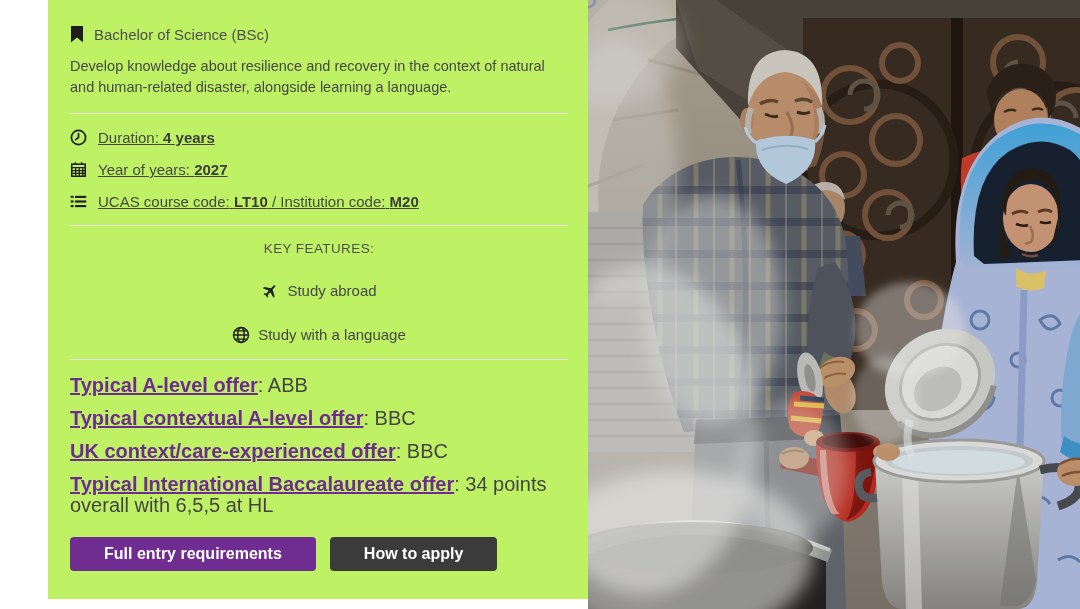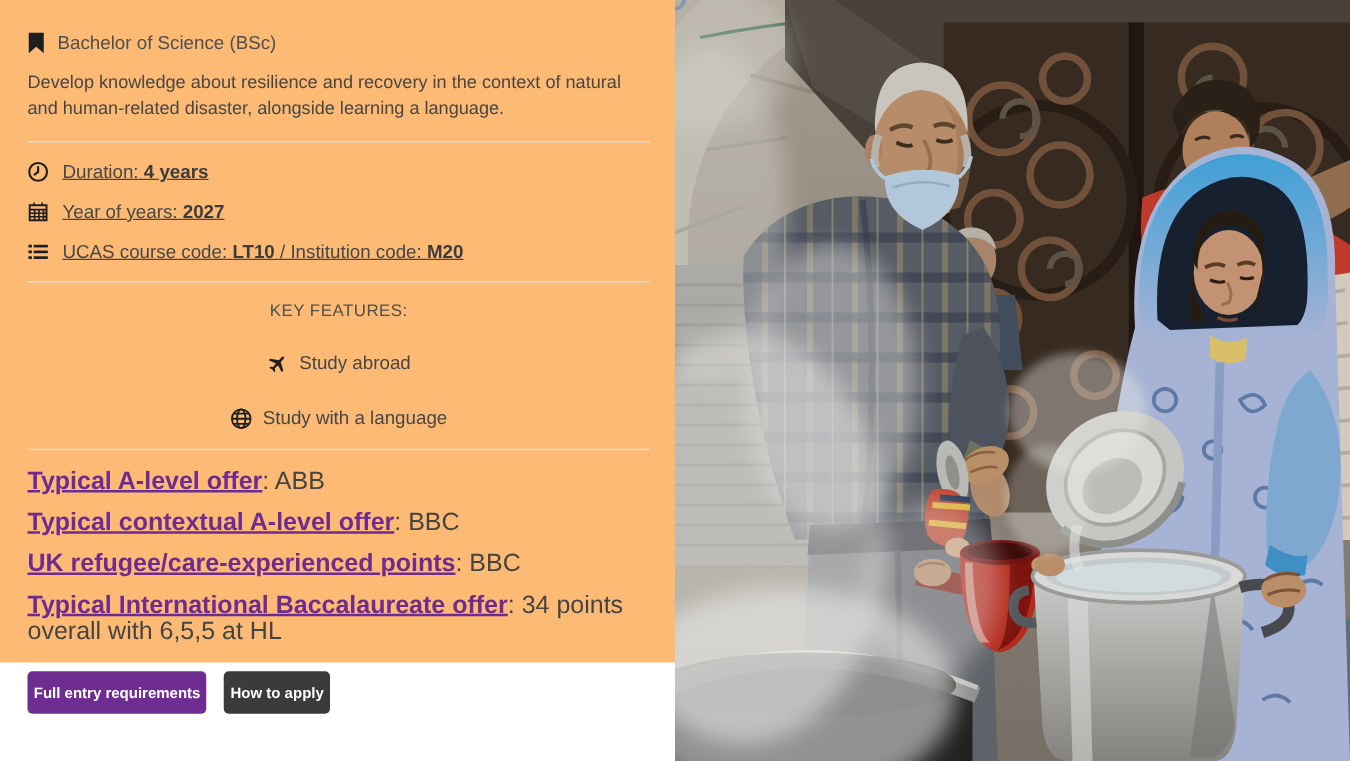--- a/index.html
+++ b/index.html
@@ -11,21 +11,21 @@
     --divider_gray:#e1e1e1;
   }
   *{box-sizing:border-box;}
   html,body{margin:0;padding:0;}
   body{
     width:1080px;height:609px;overflow:hidden;background:#fff;
     font-family:"Liberation Sans","DejaVu Sans",sans-serif;
     color:var(--body_gray);
     display:flex;
   }
-  .left-panel{width:540px;height:530px;padding:26px 20px 0 22px;background:#fdba74;flex:0 0 540px;}
+  .left-panel{width:540px;height:599px;padding:26px 20px 0 22px;background:#bef264;flex:0 0 540px;margin-left:48px;}
   .right-panel{width:540px;height:609px;flex:0 0 540px;overflow:hidden;background:#8a8378;}
   .right-panel svg{display:block;width:540px;height:609px;}
 
   .degree-row{display:flex;align-items:center;gap:10px;font-size:15px;color:#4f4f4f;}
   .degree-row .ic{display:inline-flex;flex:0 0 auto;}
 
   h1.course-title{
     margin:13px 0 0 0;max-width:486px;
     font-size:26px;line-height:30px;font-weight:400;color:var(--heading_gray);
     letter-spacing:.1px;
@@ -41,22 +41,22 @@
   .key-features{display:flex;align-items:center;gap:26px;margin:14px 0;font-size:15px;color:#474747;flex-direction:column;}
   .kf-label{font-size:13.5px;color:#4f4f4f;letter-spacing:.4px;}
   .kf-item{display:flex;align-items:flex-start;gap:8px;}
   .kf-item .ic{display:inline-flex;flex:0 0 auto;}
 
   .offer-row{font-size:20px;line-height:21px;margin:12px 0;max-width:505px;color:#444;}
   .offer-row a{color:var(--link_purple);font-weight:700;text-decoration:underline;cursor:pointer;}
 
   .button-row{display:flex;gap:14px;margin-top:21px;}
   .btn{
-    border:none;border-radius:4px;color:#fff;font-weight:700;font-size:12px;
-    padding:9px 5px;font-family:inherit;cursor:pointer;line-height:16px;
+    border:none;border-radius:4px;color:#fff;font-weight:700;font-size:16px;
+    padding:9px 34px;font-family:inherit;cursor:pointer;line-height:16px;
   }
   .btn-primary{background:var(--button_purple);}
   .btn-secondary{background:var(--button_dark);}
 </style>
 </head>
 <body>
 
 <div class="left-panel">
 
   <div class="degree-row">
@@ -133,21 +133,21 @@
 
   <hr>
 
   <p class="offer-row">
     <a>Typical A-level offer</a><span>: ABB</span>
   </p>
   <p class="offer-row">
     <a>Typical contextual A-level offer</a><span>: BBC</span>
   </p>
   <p class="offer-row">
-    <a>UK refugee/care-experienced points</a><span>: BBC</span>
+    <a>UK context/care-experienced offer</a><span>: BBC</span>
   </p>
   <p class="offer-row">
     <a>Typical International Baccalaureate offer</a><span>: 34 points overall with 6,5,5 at HL</span>
   </p>
 
   <div class="button-row">
     <button class="btn btn-primary">Full entry requirements</button>
     <button class="btn btn-secondary">How to apply</button>
   </div>
 </div>

